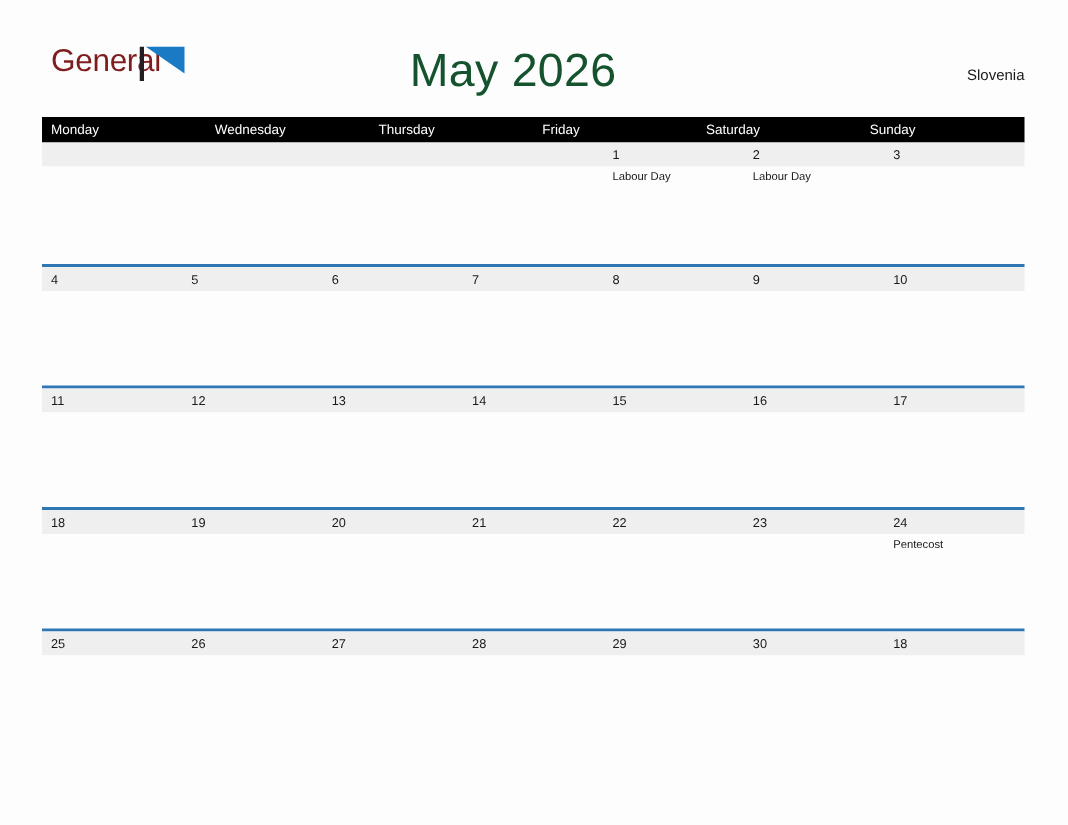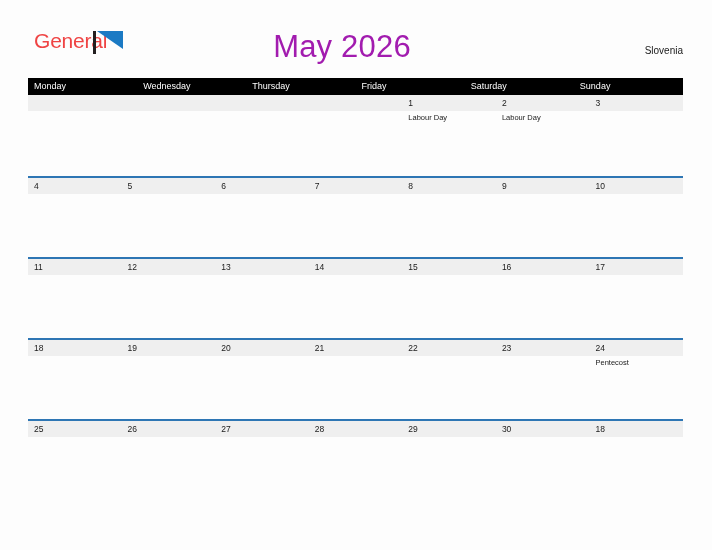--- a/index.html
+++ b/index.html
@@ -35,21 +35,21 @@
     position: absolute;
     left: 34px;
     top: 30px;
     width: 130px;
     height: 42px;
     line-height: 1;
   }
   .logo-general {
     font-size: 21px;
     font-weight: 400;
-    color: #ef4444;
+    color: #7f1d1d;
     letter-spacing: -0.2px;
     display: block;
     height: 22px;
   }
   .logo-blue {
     font-size: 21px;
     font-weight: 400;
     color: #1b7ac4;
     letter-spacing: -0.2px;
     display: block;
@@ -65,21 +65,21 @@
   }
 
   .cal-title {
     position: absolute;
     left: 0;
     top: 29px;
     width: 684px;
     text-align: center;
     font-size: 31px;
     font-weight: 400;
-    color: #a21caf;
+    color: #14532d;
     letter-spacing: 0.2px;
   }
 
   .country {
     position: absolute;
     right: 29px;
     top: 45px;
     font-size: 10px;
     font-weight: 400;
     color: #1a1a1a;

